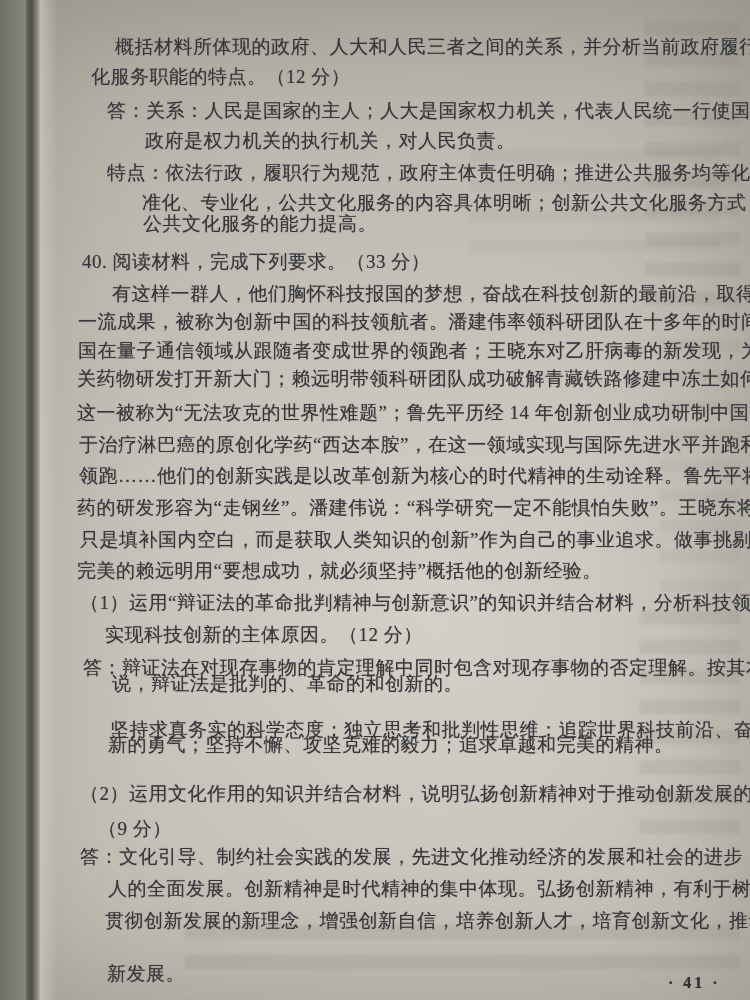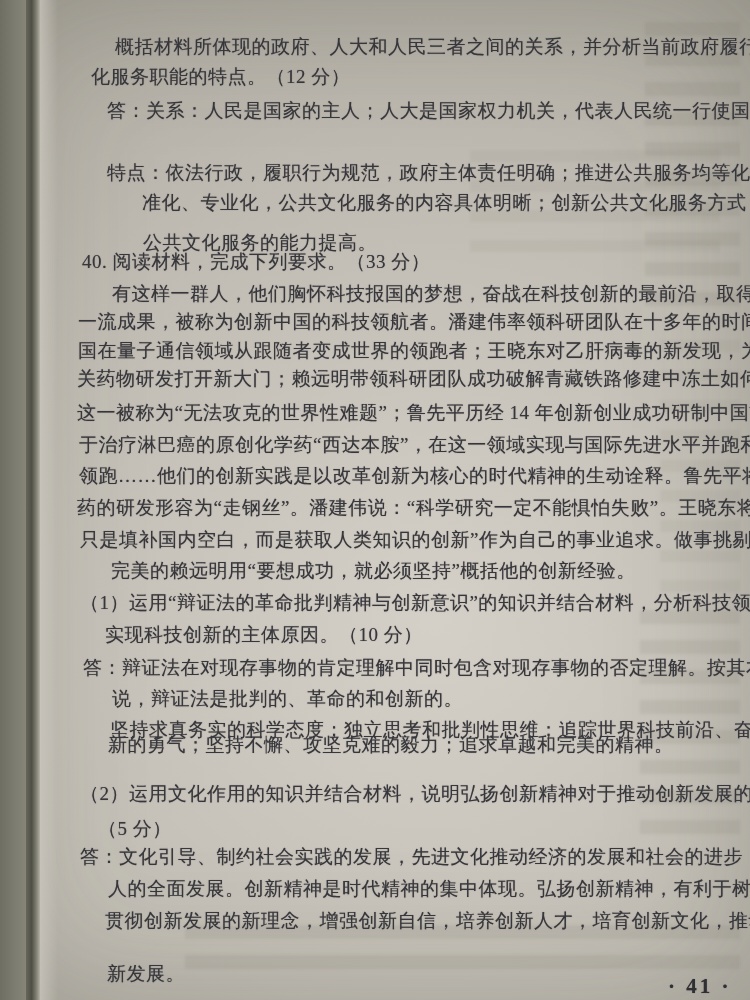--- a/index.html
+++ b/index.html
@@ -28,21 +28,21 @@
   .g-soft{background:repeating-linear-gradient(180deg,rgba(108,103,92,.13) 0 12px,rgba(108,103,92,0) 12px 30px);}
   
   .line{
     position:absolute;white-space:nowrap;
     font-size:19px;line-height:22px;letter-spacing:.5px;
     color:#37363b;text-shadow:0 0 1px rgba(55,54,60,.55);
     font-weight:500;
   }
   .pgnum{
     position:absolute;left:668px;top:974px;
-    font-size:21px;font-weight:bold;color:#302f34;letter-spacing:3px;
+    font-size:16px;font-weight:bold;color:#302f34;letter-spacing:3px;
     text-shadow:0 0 1px rgba(48,47,52,.6);
   }
 </style>
 </head>
 <body>
 
 <div class="photo">
 
   <div class="left-band"></div>
   <div class="crease"></div>
@@ -50,41 +50,42 @@
 
   <div class="ghost g-rows" style="left:645px;top:22px;width:95px;height:300px;"></div>
   <div class="ghost g-soft" style="left:470px;top:150px;width:250px;height:115px;"></div>
   <div class="ghost g-soft" style="left:660px;top:340px;width:80px;height:260px;"></div>
   <div class="ghost g-rows" style="left:640px;top:610px;width:100px;height:230px;"></div>
   <div class="ghost g-rows" style="left:185px;top:925px;width:555px;height:55px;"></div>
 
   <div class="line" style="left:115px;top:36px;">概括材料所体现的政府、人大和人民三者之间的关系，并分析当前政府履行公共文</div>
   <div class="line" style="left:91px;top:66px;">化服务职能的特点。（12 分）</div>
   <div class="line" style="left:107px;top:100px;">答：关系：人民是国家的主人；人大是国家权力机关，代表人民统一行使国家权力；</div>
+  <div class="line" style="left:145px;top:130px;">政府是权力机关的执行机关，对人民负责。</div>
   <div class="line" style="left:107px;top:162px;">特点：依法行政，履职行为规范，政府主体责任明确；推进公共服务均等化、标</div>
   <div class="line" style="left:142px;top:192px;">准化、专业化，公共文化服务的内容具体明晰；创新公共文化服务方式，</div>
-  <div class="line" style="left:143px;top:232px;">公共文化服务的能力提高。</div>
+  <div class="line" style="left:143px;top:213px;">公共文化服务的能力提高。</div>
   <div class="line" style="left:82px;top:251px;">40. 阅读材料，完成下列要求。（33 分）</div>
   <div class="line" style="left:112px;top:283px;">有这样一群人，他们胸怀科技报国的梦想，奋战在科技创新的最前沿，取得了世界</div>
   <div class="line" style="left:78px;top:311px;">一流成果，被称为创新中国的科技领航者。潘建伟率领科研团队在十多年的时间内使我</div>
   <div class="line" style="left:78px;top:340px;">国在量子通信领域从跟随者变成世界的领跑者；王晓东对乙肝病毒的新发现，为未来相</div>
   <div class="line" style="left:77px;top:368px;">关药物研发打开新大门；赖远明带领科研团队成功破解青藏铁路修建中冻土如何“保冷”</div>
   <div class="line" style="left:77px;top:402px;">这一被称为“无法攻克的世界性难题”；鲁先平历经 14 年创新创业成功研制中国首个用</div>
   <div class="line" style="left:79px;top:434px;">于治疗淋巴癌的原创化学药“西达本胺”，在这一领域实现与国际先进水平并跑和部分</div>
   <div class="line" style="left:79px;top:465px;">领跑……他们的创新实践是以改革创新为核心的时代精神的生动诠释。鲁先平将原创新</div>
   <div class="line" style="left:77px;top:497px;">药的研发形容为“走钢丝”。潘建伟说：“科学研究一定不能惧怕失败”。王晓东将“不</div>
   <div class="line" style="left:80px;top:529px;">只是填补国内空白，而是获取人类知识的创新”作为自己的事业追求。做事挑剔、追求</div>
-  <div class="line" style="left:77px;top:560px;margin-left:34px;">完美的赖远明用“要想成功，就必须坚持”概括他的创新经验。</div>
+  <div class="line" style="left:77px;top:560px;">完美的赖远明用“要想成功，就必须坚持”概括他的创新经验。</div>
   <div class="line" style="left:80px;top:592px;">（1）运用“辩证法的革命批判精神与创新意识”的知识并结合材料，分析科技领航者</div>
-  <div class="line" style="left:105px;top:624px;">实现科技创新的主体原因。（10 分）</div>
+  <div class="line" style="left:105px;top:624px;">实现科技创新的主体原因。（12 分）</div>
   <div class="line" style="left:83px;top:657px;">答：辩证法在对现存事物的肯定理解中同时包含对现存事物的否定理解。按其本质来</div>
-  <div class="line" style="left:112px;top:688px;text-align:right;">说，辩证法是批判的、革命的和创新的。</div>
+  <div class="line" style="left:112px;top:673px;text-align:right;">说，辩证法是批判的、革命的和创新的。</div>
   <div class="line" style="left:110px;top:719px;">坚持求真务实的科学态度；独立思考和批判性思维；追踪世界科技前沿、奋力创</div>
   <div class="line" style="left:108px;top:734px;">新的勇气；坚持不懈、攻坚克难的毅力；追求卓越和完美的精神。</div>
   <div class="line" style="left:80px;top:783px;">（2）运用文化作用的知识并结合材料，说明弘扬创新精神对于推动创新发展的作用。</div>
-  <div class="line" style="left:98px;top:818px;">（5 分）</div>
+  <div class="line" style="left:98px;top:818px;">（9 分）</div>
   <div class="line" style="left:80px;top:846px;">答：文化引导、制约社会实践的发展，先进文化推动经济的发展和社会的进步，促进</div>
   <div class="line" style="left:108px;top:878px;">人的全面发展。创新精神是时代精神的集中体现。弘扬创新精神，有利于树立和</div>
   <div class="line" style="left:105px;top:910px;">贯彻创新发展的新理念，增强创新自信，培养创新人才，培育创新文化，推动创</div>
   <div class="line" style="left:107px;top:947px;margin-top:16px;">新发展。</div>
 
   <div class="pgnum">· 41 ·</div>
 </div>
 
 </body></html>

